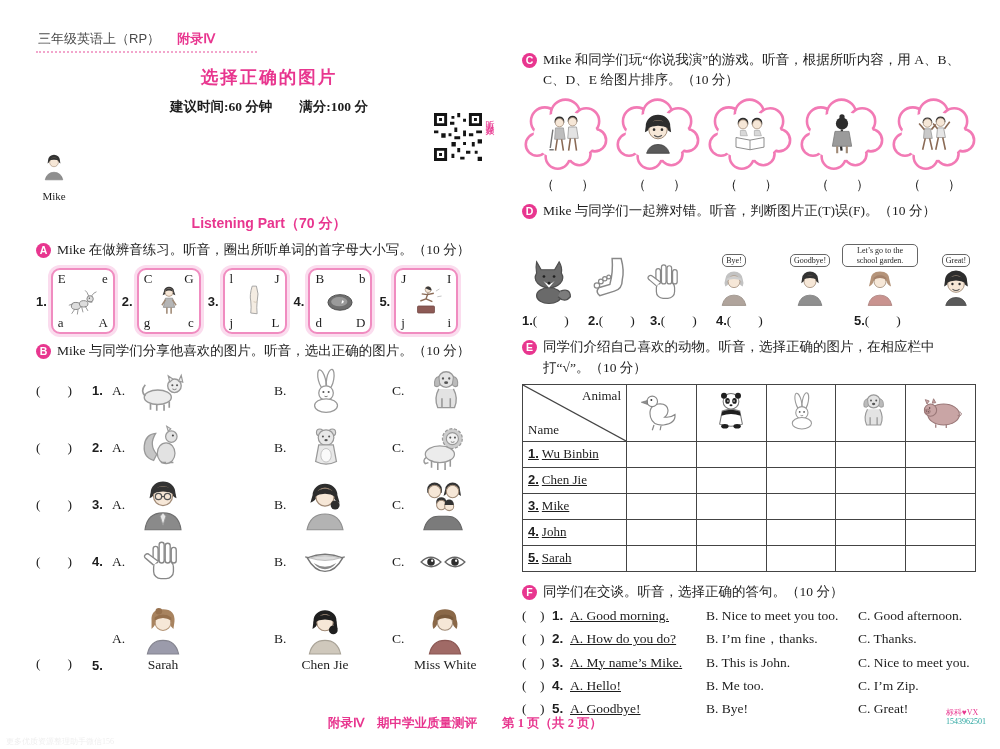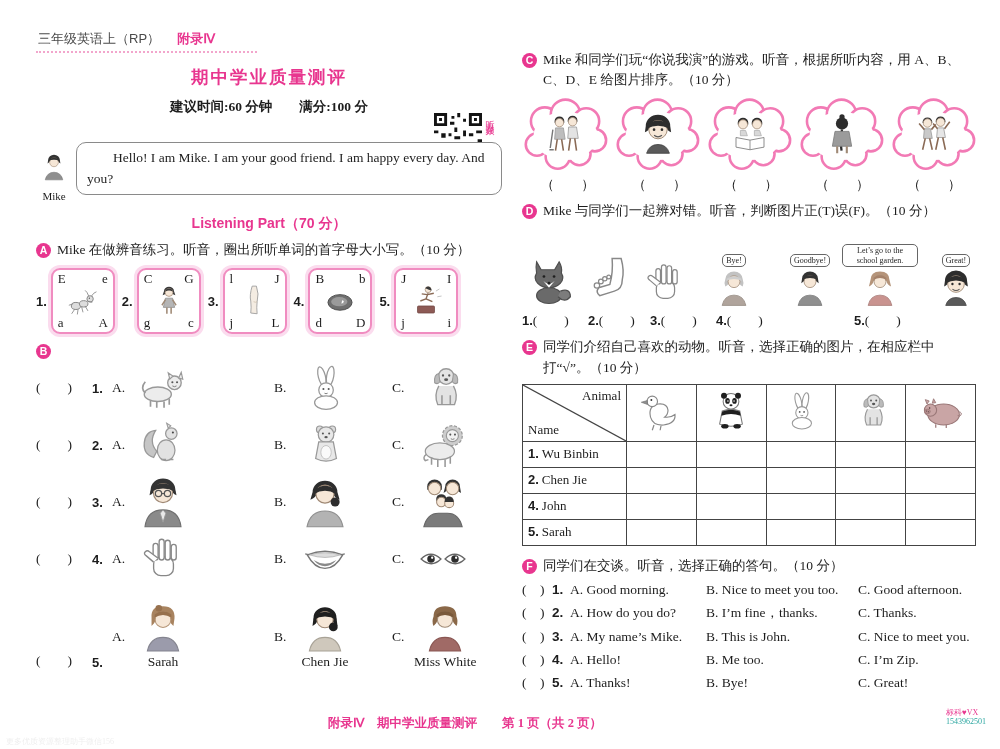--- a/index.html
+++ b/index.html
@@ -66,55 +66,55 @@
   .d-cell{display:flex;align-items:flex-end;}
   .d-ic{width:54px;height:54px;}
   .d-pair{display:flex;align-items:flex-end;gap:14px;}
   .d-fig{display:flex;flex-direction:column;align-items:center;}
   .fb{border:1px solid #666;border-radius:5px;background:#fff;font-size:8px;padding:1px 3px;
       text-align:center;line-height:1.2;margin-bottom:1px;}
   .fic{width:38px;height:40px;}
   .d-nums{display:flex;margin-top:4px;}
   
   .e-table{border-collapse:collapse;margin-top:6px;width:454px;table-layout:fixed;}
-  .e-table td{border:1.2px solid #444;padding:0;}
+  .e-table td{border:1.2px solid #444;padding:0;text-decoration:underline;}
   .e-corner{position:relative;height:56px;}
   .e-corner svg{position:absolute;inset:0;width:100%;height:100%;}
   .ct{position:absolute;right:5px;top:3px;font-size:13px;}
   .cb{position:absolute;left:5px;bottom:3px;font-size:13px;}
   .e-animal{height:56px;text-align:center;vertical-align:middle;}
   .e-animal .icon{width:42px;height:46px;}
   .e-name{height:25px;font-size:13px;padding-left:5px !important;}
   .e-name .num{margin-right:3px;}
   
   .f-row{display:flex;margin-top:5px;line-height:1.35;}
   .fbr{width:30px;}
   .fnum{width:18px;font-family:"Liberation Sans",sans-serif;font-weight:bold;}
-  .fa{width:136px;}.fbx{width:152px;}.fc{flex:1;}
+  .fa{width:136px;text-decoration:underline;}.fbx{width:152px;}.fc{flex:1;}
   
   .footer{position:absolute;left:0;right:70px;bottom:17px;text-align:center;color:var(--accent);
           font-weight:bold;font-size:12.5px;}
   .wm-right{position:absolute;right:14px;bottom:22px;font-size:8px;line-height:1.2;}
   .wm-r1{display:block;color:#e8368f;}
   .wm-r2{display:block;color:#2aa6a0;}
   .wm-left{position:absolute;left:6px;bottom:2px;font-size:8px;color:#888;opacity:.14;}
 </style>
 </head>
 <body>
 
 <div class="page">
 
   <div class="col-left">
 
     <div class="hdr">
       <span class="hdr-book">三年级英语上（RP）</span>
       <span class="hdr-tag">附录Ⅳ</span>
     </div>
 
-    <div class="title">期中学业质量测评</div>
+    <div class="title">选择正确的图片</div>
     <div class="meta">建议时间:60 分钟　　满分:100 分</div>
 
 
     <div class="qr-wrap">
       <svg class="qr" viewBox="0 0 33 33">
         <rect width="33" height="33" fill="#fff"></rect>
         <g fill="#141414">
           <path d="M0 0h9v9H0z M24 0h9v9h-9z M0 24h9v9H0z"></path>
           <path fill="#fff" d="M2 2h5v5H2z M26 2h5v5h-5z M2 26h5v5H2z"></path>
           <path d="M3.5 3.5h2v2h-2z M27.5 3.5h2v2h-2z M3.5 27.5h2v2h-2z"></path>
@@ -126,23 +126,20 @@
 
     <div class="bubble-row">
       <div class="mike">
         <span class="icon mike-ic"><svg viewBox="0 0 48 48" width="100%" height="100%" preserveAspectRatio="xMidYMid meet">
               <path d="M14 12 a10 9 0 0 1 20 0 l1 6 q-4 -2 -5 -5 h-12 q-1 3 -5 5 z" fill="#333"></path>
               <circle cx="24" cy="16" r="7.5" fill="#f6e7d7" stroke="#a08a76" stroke-width="1"></circle>
               <path d="M15 11 q9 -6 18 0 l1 3 q-10 -5 -20 0 z" fill="#333"></path>
               <path d="M9 46 q3 -13 15 -13 q12 0 15 13 z" fill="#8f8f8f" stroke="#777" stroke-width="1"></path>
             </svg></span>
         <span class="mike-name">Mike</span>
-      </div>
-      <div class="bubble">
-        <p>Hello! I am Mike.  I am your good friend.  I am happy every day. And you?</p>
       </div>
     </div>
 
     <div class="listening">
       <span>Listening Part</span><span>（70 分）</span>
     </div>
 
 
     
     <div class="instr">
@@ -229,20 +226,21 @@
                 <rect x="12" y="31" width="24" height="10" rx="1.5" fill="#8d5a55" stroke="#6d423e" stroke-width="1"></rect>
                 <path d="M38 10 l5 -3 M40 18 l6 -1" stroke="#bbb" stroke-width="1.2"></path>
               </svg></span>
         </div>
       </div>
     </div>
 
     
     <div class="instr">
       <span class="badge">B</span>
+      <span>Mike 与同学们分享他喜欢的图片。听音，选出正确的图片。（10 分）</span>
     </div>
 
     <div class="b-row">
       <span class="bracket">(　　)</span>
       <span class="num bnum">1.</span>
       <span class="b-opt oa">
           <span class="opt-l">A.</span>
           <span class="icon b-ic"><svg viewBox="0 0 48 48" width="100%" height="100%" preserveAspectRatio="xMidYMid meet">
               <ellipse cx="19" cy="30" rx="13" ry="7" fill="#ececec" stroke="#999" stroke-width="1.3"></ellipse>
               <path d="M7 29 q-5 -5 0 -11" fill="none" stroke="#999" stroke-width="1.6"></path>
@@ -775,20 +773,28 @@
       </tr>
       <tr>
         <td class="e-name"><span class="num">2.</span><span>Chen Jie</span></td>
         <td></td>
             <td></td>
             <td></td>
             <td></td>
             <td></td>
       </tr>
       <tr>
+        <td class="e-name"><span class="num">3.</span><span>Mike</span></td>
+        <td></td>
+            <td></td>
+            <td></td>
+            <td></td>
+            <td></td>
+      </tr>
+      <tr>
         <td class="e-name"><span class="num">4.</span><span>John</span></td>
         <td></td>
             <td></td>
             <td></td>
             <td></td>
             <td></td>
       </tr>
       <tr>
         <td class="e-name"><span class="num">5.</span><span>Sarah</span></td>
         <td></td>
@@ -828,21 +834,21 @@
     <div class="f-row">
       <span class="fbr">(　)</span>
       <span class="fnum">4.</span>
       <span class="fa">A. Hello!</span>
       <span class="fbx">B. Me too.</span>
       <span class="fc">C. I’m Zip.</span>
     </div>
     <div class="f-row">
       <span class="fbr">(　)</span>
       <span class="fnum">5.</span>
-      <span class="fa">A. Thanks!</span>
+      <span class="fa">A. Goodbye!</span>
       <span class="fbx">B. Bye!</span>
       <span class="fc">C. Great!</span>
     </div>
   </div>
 
   <div class="footer">附录Ⅳ　期中学业质量测评　　第 1 页（共 2 页）</div>
   <div class="wm-right">
     <span class="wm-r1">标科♥VX</span>
     <span class="wm-r2">1543962501</span>
   </div>

